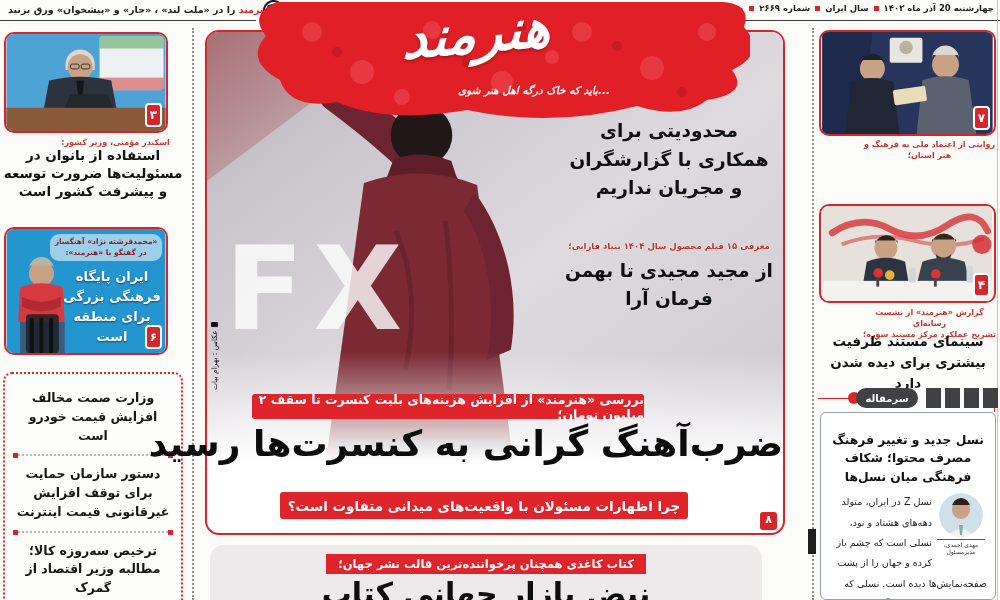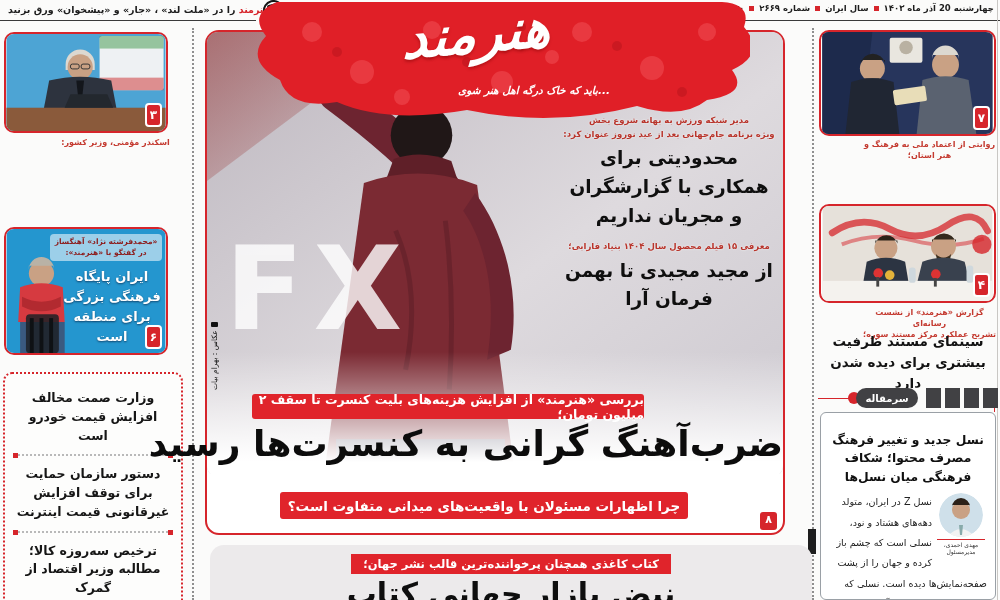--- a/index.html
+++ b/index.html
@@ -33,21 +33,21 @@
            border:2px solid #fff; border-radius:4px; width:17px; height:24px; line-height:20px; font-size:12px; z-index:5;}
   .kicker { position:absolute; color:#c43a30; font-weight:bold; text-align:center; line-height:1.4;padding-left:45px; }
   .head   { position:absolute; color:#121212; font-weight:bold; text-align:center; }
 
   
   .l-card1 { left:4px; top:32px; width:164px; height:101px; }
   .l-k1 { top:137px; left:0; width:186px; font-size:8px; }
   .l-h1 { top:147px; left:2px; width:182px; font-size:13.5px; line-height:1.33; }
   .l-card2 { left:4px; top:227px; width:164px; height:128px; }
   .l-card2 .ov-kicker { position:absolute; top:5px; right:4px; width:112px; font-size:7.5px; font-weight:bold;
-           color:#8d2020; text-align:center; line-height:1.5; background:rgba(255,255,255,.55); border-radius:4px; padding:2px; }
+           color:#8d2020; text-align:center; line-height:1.5; background:rgba(255,255,255,.55); border-radius:9px; padding:2px; }
   .l-card2 .ov-head { position:absolute; top:38px; right:2px; width:104px; color:#fff; font-weight:bold;
            font-size:13px; line-height:1.55; text-align:center; text-shadow:0 1px 2px rgba(0,0,30,.55); }
   .briefs { position:absolute; left:3px; top:372px; width:180px; height:260px;
             border:2px dotted #d6252b; border-radius:9px; padding:6px 8px; background:#fdfdfc; }
   .brief { font-size:12.5px; font-weight:bold; color:#161616; text-align:center; line-height:1.5; padding:9px 2px; }
   .brief-div { position:relative; border-top:2px dotted #b9b9b9; margin:0 2px; }
   .brief-div::before, .brief-div::after { content:""; position:absolute; top:-3px; width:5px; height:5px; background:#d6252b; }
   .brief-div::before { right:-2px; } .brief-div::after { left:-2px; }
 
   
@@ -81,21 +81,21 @@
                  justify-content:center; border-radius:3px; z-index:4; }
   .lead-head { position:absolute; left:0; top:391px; width:100%; text-align:center; color:#0c0c0c;
                font-size:36px; font-weight:bold; letter-spacing:-1px; z-index:4; white-space:nowrap; }
   .lead-sub { position:absolute; left:66px; top:460px; width:408px; height:27px; background:#e0242b;
               color:#fff; font-weight:bold; font-size:13.5px; display:flex; align-items:center;
               justify-content:center; border-radius:3px; z-index:4;margin-left:7px; }
   .lead-badge { position:absolute; right:6px; bottom:3px; width:17px; height:18px; line-height:15px;
                 border:none; border-radius:3px; font-size:11px; }
 
   
-  .bottom-box { position:absolute; left:210px; top:545px; width:602px; height:55px; background:#eceaeb;
+  .bottom-box { position:absolute; left:210px; top:545px; width:552px; height:55px; background:#eceaeb;
                 border-radius:14px 14px 0 0; overflow:hidden; text-align:center; }
   .b-kicker { display:inline-block; margin-top:9px; background:#e0242b; color:#fff; font-weight:bold;
               font-size:11.5px; padding:3px 12px; }
   .b-head { font-size:30px; font-weight:bold; color:#0e0e0e; margin-top:2px; }
 
   
   .r-card1 { left:819px; top:30px; width:177px; height:106px; }
   .r-k1 { top:139px; left:817px; width:180px; font-size:8px; }
   .r-h1 { top:149px; left:830px; width:155px; font-size:14px; line-height:1.5; }
   .r-card2 { left:819px; top:204px; width:177px; height:99px; }
@@ -160,20 +160,21 @@
       <rect x="66" y="31" width="9" height="5" rx="2" fill="none" stroke="#333" stroke-width="1"></rect>
       <rect x="77" y="31" width="9" height="5" rx="2" fill="none" stroke="#333" stroke-width="1"></rect>
       <path d="M44,48 Q76,40 108,48 L114,80 L38,80 Z" fill="#2d333e"></path>
       <path d="M72,48 L80,48 L78,66 L74,66 Z" fill="#13161b"></path>
       <rect y="76" width="164" height="24" fill="#8a5a3b"></rect>
       <path d="M66,62 L104,62 L110,76 L60,76 Z" fill="#23282e"></path>
     </svg>
     <div class="badge" style="right:4px; bottom:4px;">۳</div>
   </div>
   <div class="kicker l-k1">اسکندر مؤمنی، وزیر کشور:</div>
+  <div class="head l-h1">استفاده از بانوان در مسئولیت‌ها ضرورت توسعه و پیشرفت کشور است</div>
 
   <div class="pframe l-card2">
     <svg viewBox="0 0 164 128">
       <rect width="164" height="128" fill="#2496cf"></rect>
       <circle cx="36" cy="46" r="13" fill="#c9a184"></circle>
       <path d="M23,42 a13,13 0 0 1 26,0 v-4 h-26 z" fill="#b9b2a6"></path>
       <path d="M14,60 Q36,52 58,60 L60,96 L12,96 Z" fill="#d63a40"></path>
       <path d="M16,70 Q36,80 56,70 L56,80 Q36,90 16,80 Z" fill="#b22a30"></path>
       <rect x="14" y="96" width="46" height="32" fill="#3a5a80"></rect>
       <rect x="20" y="88" width="34" height="40" rx="4" fill="#1d2126" opacity=".85"></rect>
@@ -227,24 +228,20 @@
       </svg>
       <div class="fx">FX</div>
       <div class="fade"></div>
       <div class="credit">
         <span class="cam"></span>
         <span>عکاس : بهرام بیات</span>
       </div>
     </div>
 
     <div class="story story1">
-      <div class="k">
-        <span>مدیر شبکه ورزش به بهانه شروع بخش</span><br>
-        <span>ویژه برنامه جام‌جهانی بعد از عید نوروز عنوان کرد:</span>
-      </div>
       <div class="h">محدودیتی برای همکاری با گزارشگران و مجریان نداریم</div>
     </div>
     <div class="story story2">
       <div class="k">معرفی ۱۵ فیلم محصول سال ۱۴۰۴ بنیاد فارابی؛</div>
       <div class="h">از مجید مجیدی تا بهمن فرمان آرا</div>
     </div>
 
     <div class="masthead">
       <svg viewBox="0 0 498 120" style="position:absolute; inset:0; width:100%; height:100%;">
         <path d="M25,0 H470 Q500,2 492,25 Q515,52 480,68 Q498,92 455,98 Q430,118 385,104 Q300,126 215,108 Q135,122 85,100 Q38,108 28,78 Q-8,58 14,34 Q-4,12 25,0 Z" fill="#e01f27"></path>

